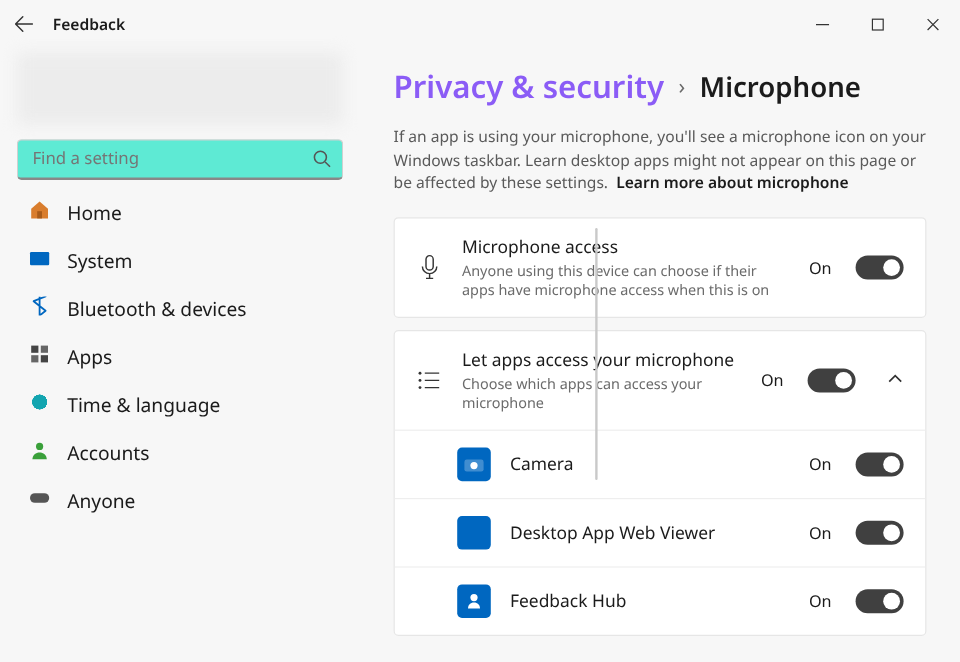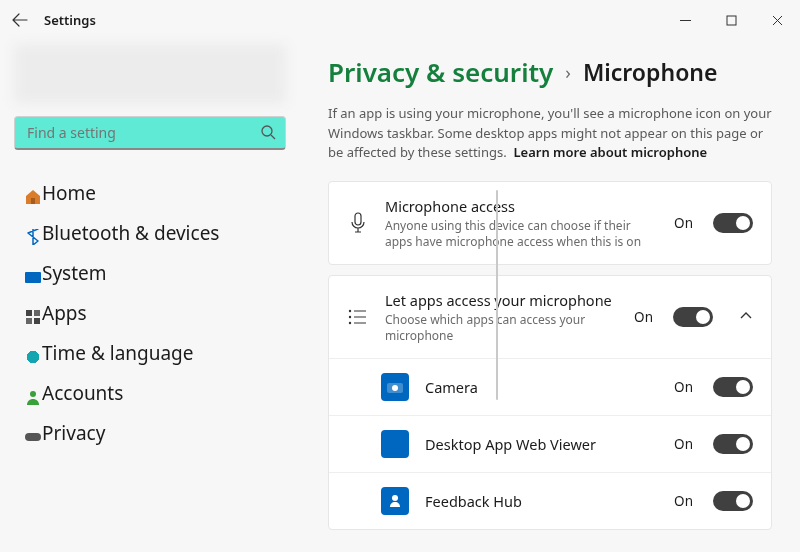--- a/index.html
+++ b/index.html
@@ -9,25 +9,25 @@
   .title { font-size: 13px; font-weight: 600; margin-left: 4px; }
   .win-controls { margin-left: auto; display: flex; }
   .win-btn { width: 46px; height: 40px; display: flex; align-items: center; justify-content: center; cursor: pointer; }
   .main { display: flex; height: calc(552px - 40px); }
   .sidebar { width: 300px; padding: 0 14px; display: flex; flex-direction: column; }
   .user-block { height: 60px; margin: 4px 0 12px 0; border-radius: 4px; background: #ececec; filter: blur(6px); }
   .search { position: relative; margin-bottom: 16px; }
   .search input { width: 100%; height: 34px; padding: 0 36px 0 12px; font-size: 14px; border: 1px solid #d0d0d0; border-bottom: 2px solid #888; border-radius: 4px; background: #5eead4; outline: none; }
   .search .sicon { position: absolute; right: 10px; top: 7px; color: #555; }
   .nav { flex: 1; overflow-y: auto; padding-right: 6px; }
-  .nav-item { display: flex; align-items: flex-end; height: 40px; padding: 0 10px; border-radius: 4px; cursor: pointer; font-size: 19px; }
+  .nav-item { display: flex; align-items: flex-start; height: 40px; padding: 0 10px; border-radius: 4px; cursor: pointer; font-size: 16px; gap: 14px; }
   .nav-icon { width: 18px; height: 18px; display: inline-flex; align-items: center; justify-content: center; }
   .content { flex: 1; padding: 14px 28px 0 28px; overflow-y: auto; }
   .breadcrumb { display: flex; align-items: center; gap: 12px; margin-bottom: 14px; }
-  .bc-parent { font-size: 26px; font-weight: 600; color: #15803d; cursor: pointer; }
+  .bc-parent { font-size: 26px; font-weight: 600; color: #8b5cf6; cursor: pointer; }
   .bc-sep { font-size: 18px; color: #6b6b6b; }
   .bc-current { font-size: 23px; font-weight: 600; }
   .desc { font-size: 13px; color: #5a5a5a; line-height: 1.5; margin-bottom: 18px; max-width: 460px; }
   .desc .link { color: #1b1b1b; font-weight: 600; text-decoration: none; cursor: pointer; margin-top: 40px; }
   .card { background: #fff; border: 1px solid #e6e6e6; border-radius: 4px; margin-bottom: 10px; }
   .row { display: flex; align-items: center; padding: 14px 18px; gap: 16px; }
   .row + .row.sub { border-top: 1px solid #eee; padding-left: 52px; }
   .row .ricon { width: 22px; display: flex; justify-content: center; color: #444; }
   .row .app-icon { width: 28px; height: 28px; border-radius: 4px; background: #0067c0; display: flex; align-items: center; justify-content: center; }
   .row .texts { flex: 1; }
@@ -47,21 +47,21 @@
 </style>
 </head>
 <body>
 
 <div class="titlebar">
   <div class="back-btn">
     <svg width="16" height="16" viewBox="0 0 16 16">
         <path d="M7 2 1 8l6 6M1.5 8H15" stroke="#333" stroke-width="1.2" fill="none" stroke-linecap="round" stroke-linejoin="round"></path>
       </svg>
   </div>
-  <div class="title">Settings</div>
+  <div class="title">Feedback</div>
   <div class="win-controls">
     <div class="win-btn">
         <svg width="11" height="11">
           <path d="M0 5.5h11" stroke="#333"></path>
         </svg>
       </div>
     <div class="win-btn">
         <svg width="11" height="11">
           <rect x="1" y="1" width="9" height="9" stroke="#333" fill="none"></rect>
         </svg>
@@ -91,32 +91,32 @@
       <div class="nav-item">
         <span class="nav-icon i-home">
             <svg width="18" height="18" viewBox="0 0 18 18">
               <path d="M2 8l7-6 7 6v8H2z" fill="#d97d2d"></path>
               <rect x="7" y="10" width="4" height="6" fill="#a85b1a"></rect>
             </svg>
           </span>
         <span>Home</span>
       </div>
       <div class="nav-item">
+        <span class="nav-icon">
+            <span class="i-system"></span>
+          </span>
+        <span>System</span>
+      </div>
+      <div class="nav-item">
         <span class="nav-icon i-bt">
             <svg width="16" height="16" viewBox="0 0 16 16">
               <path d="M8 0v16l5-4-10-8 10-4-5-4" stroke="#0067c0" stroke-width="1.5" fill="none" stroke-linejoin="round"></path>
             </svg>
           </span>
         <span>Bluetooth &amp; devices</span>
-      </div>
-      <div class="nav-item">
-        <span class="nav-icon">
-            <span class="i-system"></span>
-          </span>
-        <span>System</span>
       </div>
       <div class="nav-item">
         <span class="nav-icon">
             <svg width="16" height="16" viewBox="0 0 16 16">
               <rect x="1" y="1" width="6" height="6" fill="#444"></rect>
               <rect x="9" y="1" width="6" height="6" fill="#666"></rect>
               <rect x="1" y="9" width="6" height="6" fill="#666"></rect>
               <rect x="9" y="9" width="6" height="6" fill="#444"></rect>
             </svg>
           </span>
@@ -136,33 +136,33 @@
             </svg>
           </span>
         <span>Accounts</span>
       </div>
       <div class="nav-item">
         <span class="nav-icon">
             <svg width="18" height="14" viewBox="0 0 18 14">
               <rect x="1" y="3" width="16" height="8" rx="4" fill="#555"></rect>
             </svg>
           </span>
-        <span>Privacy</span>
+        <span>Anyone</span>
       </div>
     </div>
   </div>
 
   <div class="content">
     <div class="breadcrumb">
       <span class="bc-parent">Privacy &amp; security</span>
       <span class="bc-sep">›</span>
       <span class="bc-current">Microphone</span>
     </div>
     <p class="desc">
-      <span>If an app is using your microphone, you'll see a microphone icon on your Windows taskbar. Some desktop apps might not appear on this page or be affected by these settings.</span>
+      <span>If an app is using your microphone, you'll see a microphone icon on your Windows taskbar. Learn desktop apps might not appear on this page or be affected by these settings.</span>
       &nbsp;<a class="link">Learn more about microphone</a>
     </p>
 
     <div class="card">
       <div class="row">
         <span class="ricon">
           <svg width="18" height="22" viewBox="0 0 18 22">
               <rect x="6" y="1" width="6" height="12" rx="3" stroke="#333" fill="none" stroke-width="1.2"></rect>
               <path d="M3 10a6 6 0 0012 0M9 16v4M6 20h6" stroke="#333" fill="none" stroke-width="1.2"></path>
             </svg>

